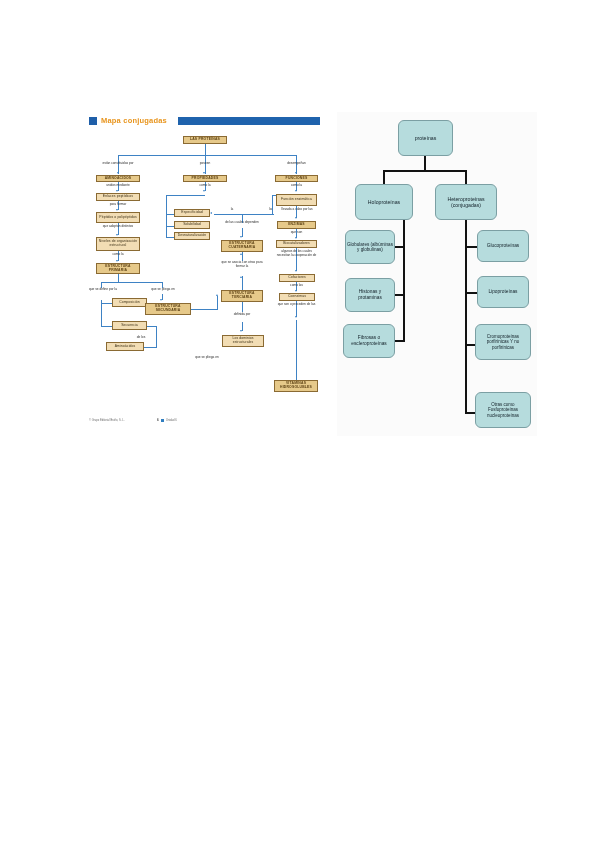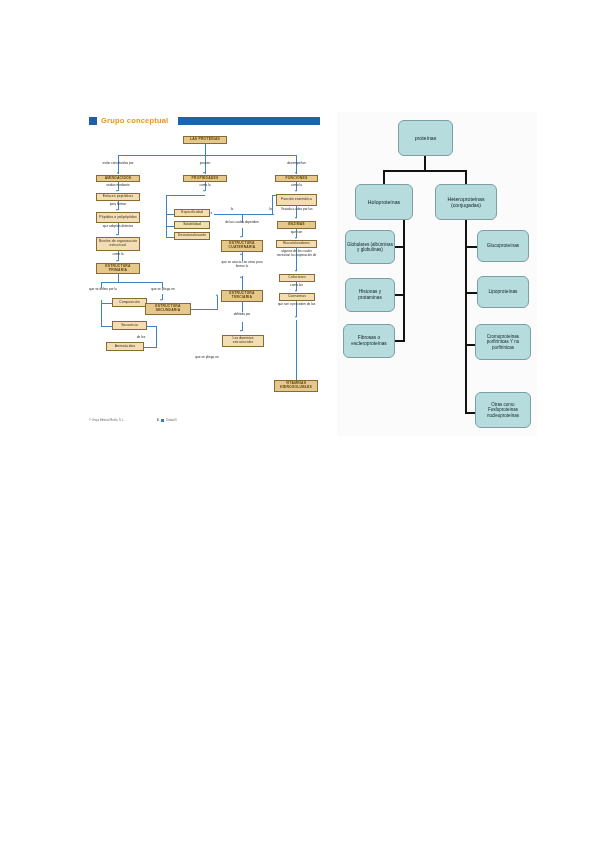--- a/index.html
+++ b/index.html
@@ -67,21 +67,21 @@
     color:#14222a;font-size:5.2px;line-height:1.2;padding:1px;
   }
   .tl{position:absolute;background:#121212;}
   .tlv{width:2px;}
   .tlh{height:2px;}
 </style>
 </head>
 <body>
 
 <div id="hdr-square" style="left:89px;top:117px;width:8px;height:8px;"></div>
-<div id="hdr-title" style="left:101px;top:116px;">Grupo conceptual</div>
+<div id="hdr-title" style="left:101px;top:116px;">Mapa conjugadas</div>
 <div id="hdr-bar" style="left:178px;top:117px;width:142px;height:8px;"></div>
 
 <div class="bx tan hdr" style="left:183px;top:136px;width:44px;height:8px;">LAS PROTEÍNAS</div>
 
 <div class="ln lnv" style="left:204.6px;top:144px;height:11px;"></div>
 
 <div class="ln lnh" style="left:118px;top:154.5px;width:179px;"></div>
 
 <div class="ln lnv" style="left:118px;top:154.5px;height:19px;"></div>
 <div class="ln lnv" style="left:204.6px;top:154.5px;height:19px;"></div>

